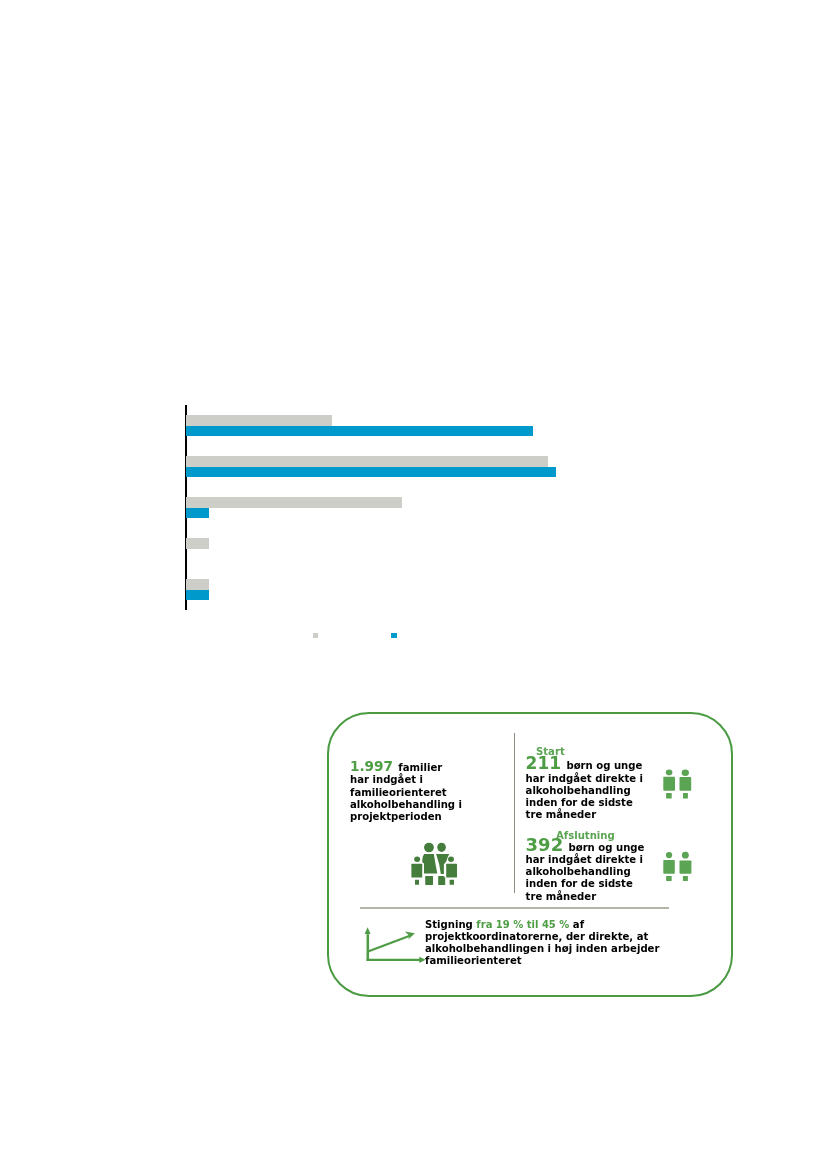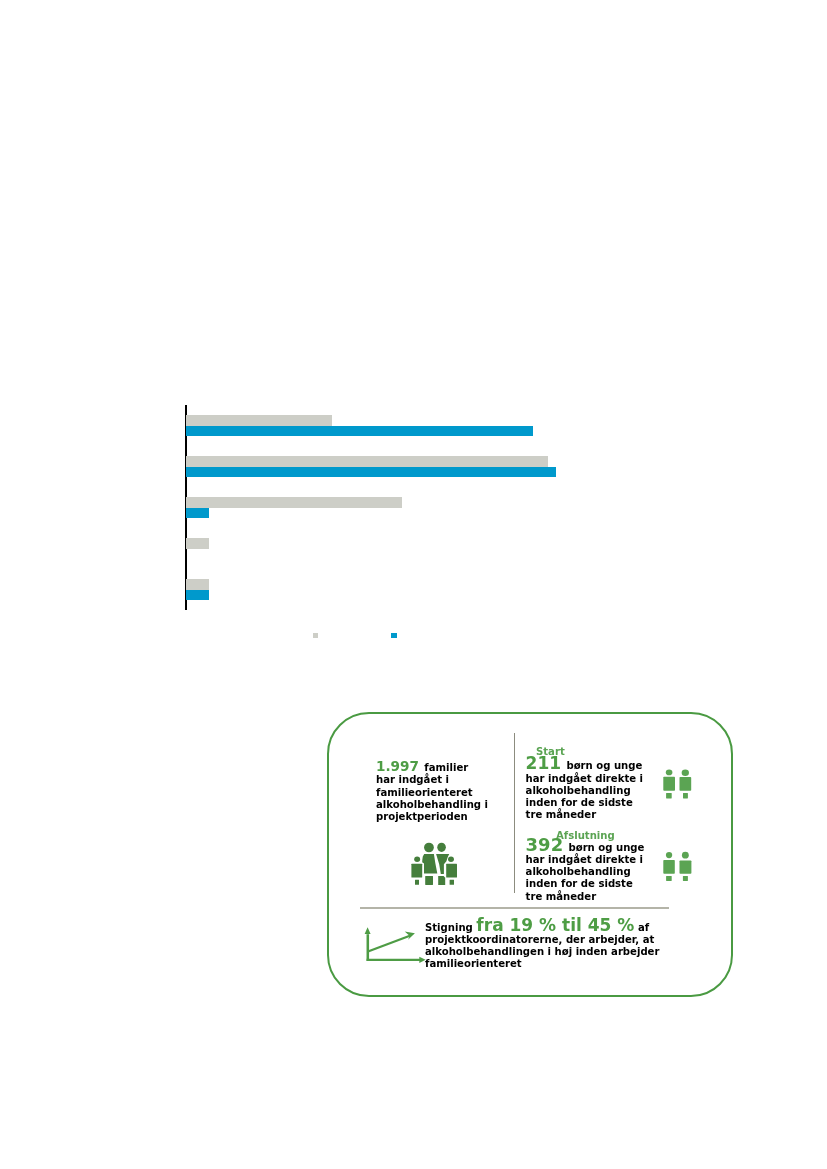--- a/index.html
+++ b/index.html
@@ -18,33 +18,33 @@
            border:2.7px solid #4A9A42;border-radius:42px;box-sizing:border-box;}
   .vdiv{position:absolute;left:514px;top:733px;width:1px;height:160px;background:#8c8c7f;}
   .hdiv{position:absolute;left:360px;top:907px;width:309px;height:1.6px;background:#b4b4a8;}
 
   .txtblock{position:absolute;text-align:left;color:#000000;
             font-weight:bold;font-size:10.1px;line-height:12.2px;
             -webkit-font-smoothing:antialiased;transform:translateZ(0);}
   .num{color:#4E9D45;font-weight:bold;margin-right:1.8px;}
   .grn{color:#4E9D45;}
 
-  #leftblock{left:376px;top:760.2px;width:140px;}
+  #leftblock{left:350px;top:760.2px;width:140px;}
   #leftblock .num{font-size:13.6px;}
 
   #startlabel{left:536px;top:745.5px;width:120px;color:#5BA453;}
   #startblock{left:525.6px;top:757.3px;width:140px;}
   #startblock .num{font-size:17px;}
 
   #afslabel{left:556px;top:830px;width:120px;color:#5BA453;}
   #afsblock{left:525.6px;top:838.8px;width:140px;}
   #afsblock .num{font-size:18px;}
 
   #bottomblock{left:425px;top:918.8px;width:252px;}
-  #bottomblock .grn{font-size:17px;line-height:12.2px;}
+  #bottomblock .grn{font-size:10px;line-height:12.2px;}
 
   .icon-svg{position:absolute;}
 </style>
 </head>
 <body>
 
 <div class="page">
 
   <div id="chart">
     <div class="cat-axis" style="left: 185px; top: 405px; width: 2.2px; height: 205.3px; background: rgb(0, 0, 0);"></div>
@@ -133,18 +133,18 @@
     <path d="M4.6,34.8 L58.5,34.8" stroke="#4E9C45" stroke-width="2.35" fill="none"></path>
     <path d="M63.6,34.8 L57.3,37.9 L57.3,31.8 Z" fill="#4E9C45"></path>
     <path d="M6.0,26.5 L48.5,10.5" stroke="#4E9C45" stroke-width="2.3" fill="none"></path>
     <path d="M52.9,8.3 L42.7,6.5 L47.8,10.9 L46.0,14.8 Z" fill="#4E9C45"></path>
   </svg>
 
   <div class="txtblock" id="bottomblock">
     <span>Stigning</span>
     <span class="grn">fra 19 % til 45 %</span>
     <span>af</span><br>
-    <span>projektkoordinatorerne, der arbejder, at</span><br>
+    <span>projektkoordinatorerne, der direkte, at</span><br>
     <span>alkoholbehandlingen i høj inden arbejder</span><br>
     <span>familieorienteret</span>
   </div>
 
 </div>
 
 </body></html>

